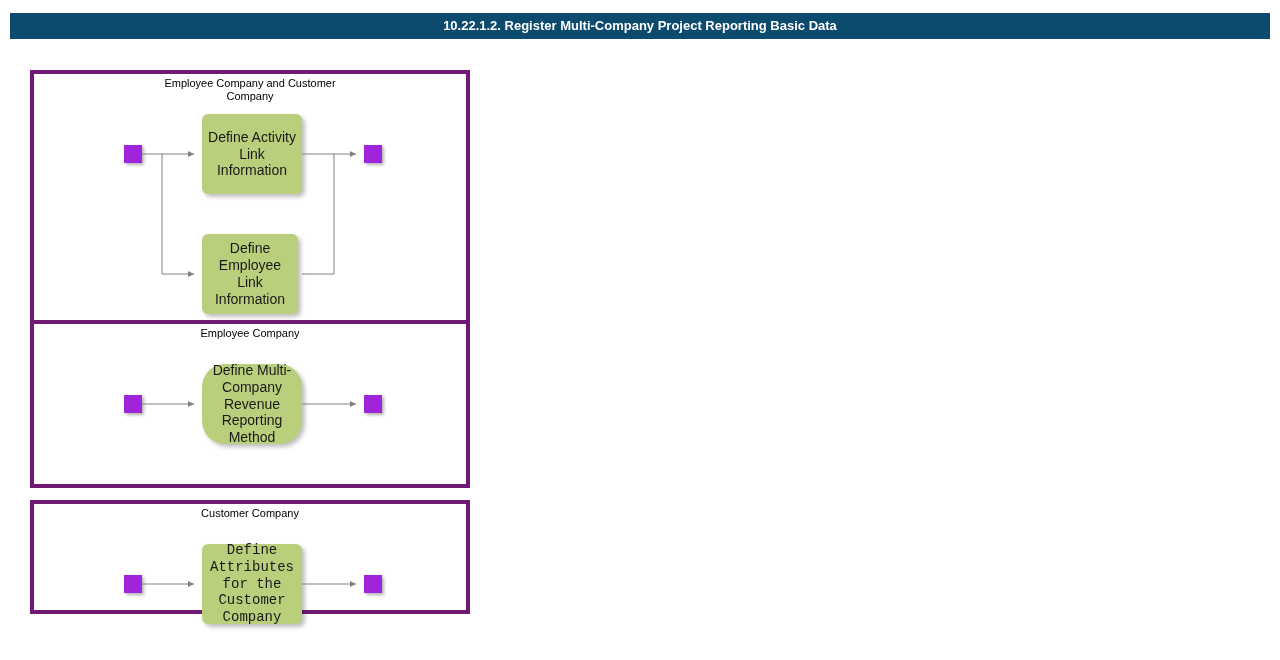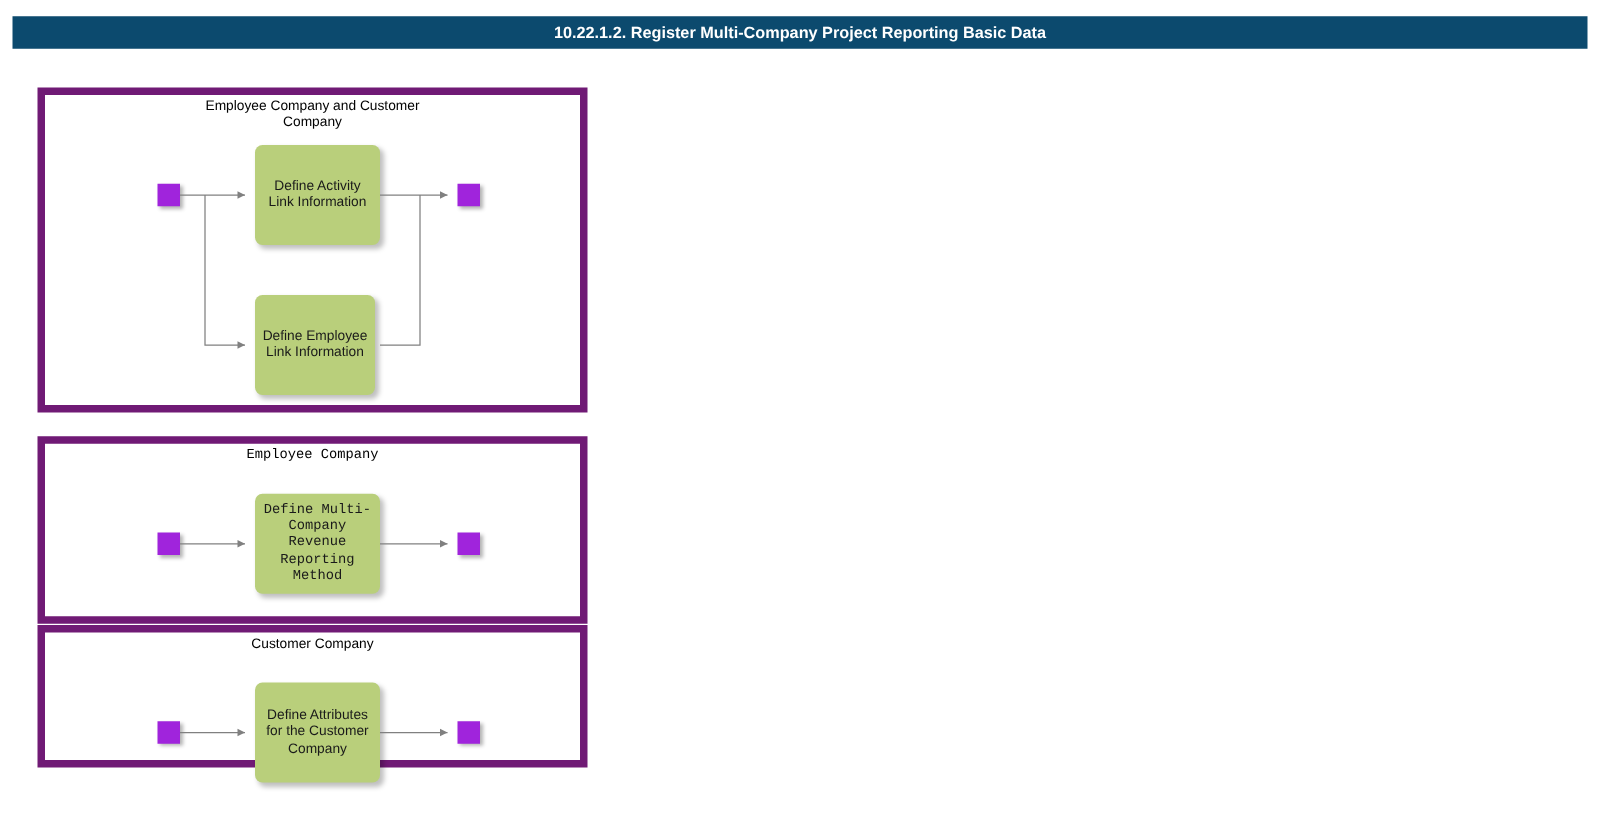--- a/index.html
+++ b/index.html
@@ -20,40 +20,40 @@
     height: 26px;
     background: #0c4a6e;
     color: #ffffff;
     font-size: 13px;
     font-weight: bold;
     line-height: 26px;
     text-align: center;
   }
   .lane {
     position: absolute;
-    border: 6px solid #701a75;
+    border: 4px solid #701a75;
     background: #ffffff;
   }
   .lane-title {
     position: absolute;
     top: 3px;
     left: 0;
     right: 0;
     text-align: center;
     font-size: 11px;
     color: #000000;
     line-height: 1.15;
   }
   .activity {
     position: absolute;
     background: #b9cf7b;
     border-radius: 6px;
     box-shadow: 3px 3px 4px rgba(0,0,0,0.25);
     text-align: center;
-    font-size: 11px;
+    font-size: 14px;
     color: #1a1a1a;
     display: flex;
     align-items: center;
     justify-content: flex-end;
     padding: 4px;
     line-height: 1.2;
   }
   .gateway {
     position: absolute;
     width: 18px;
@@ -108,45 +108,45 @@
 
     <polyline class="arrow-line" points="268,200 300,200 300,80"></polyline>
     <polygon class="arrow-head" points="300,80 297,86 303,86" style="display:none"></polygon>
 
     <polygon class="arrow-head" points="128,140 125,134 131,134" style="display:none"></polygon>
 
     <polygon class="arrow-head" points="145,80 139,77 139,83" style="display:none"></polygon>
   </svg>
 </div>
 
-<div class="lane" style="left:30px; top:349px; width:440px; height:150px;font-family:Liberation Mono, monospace;">
+<div class="lane" style="left:30px; top:320px; width:440px; height:168px;">
   <div class="lane-title">Employee Company</div>
 
   <div class="gateway" style="left:90px; top:71px;"></div>
 
-  <div class="activity" style="left:168px; top:40px; width:100px; height:80px;">
+  <div class="activity" style="left:168px; top:40px; width:100px; height:80px;border-radius:23px;">
     <span>Define Multi-Company Revenue Reporting Method</span>
   </div>
 
   <div class="gateway" style="left:330px; top:71px;"></div>
 
   <svg class="connector" style="left:0; top:0; width:440px; height:150px;">
     <line class="arrow-line" x1="108" y1="80" x2="160" y2="80"></line>
     <polygon class="arrow-head" points="160,80 154,77 154,83"></polygon>
     <line class="arrow-line" x1="268" y1="80" x2="322" y2="80"></line>
     <polygon class="arrow-head" points="322,80 316,77 316,83"></polygon>
   </svg>
 </div>
 
 <div class="lane" style="left:30px; top:500px; width:440px; height:114px;">
   <div class="lane-title">Customer Company</div>
 
   <div class="gateway" style="left:90px; top:71px;"></div>
 
-  <div class="activity" style="left:168px; top:40px; width:100px; height:80px;">
+  <div class="activity" style="left:168px; top:40px; width:100px; height:80px;font-family:Liberation Mono, monospace;">
     <span>Define Attributes for the Customer Company</span>
   </div>
 
   <div class="gateway" style="left:330px; top:71px;"></div>
 
   <svg class="connector" style="left:0; top:0; width:440px; height:150px;">
     <line class="arrow-line" x1="108" y1="80" x2="160" y2="80"></line>
     <polygon class="arrow-head" points="160,80 154,77 154,83"></polygon>
     <line class="arrow-line" x1="268" y1="80" x2="322" y2="80"></line>
     <polygon class="arrow-head" points="322,80 316,77 316,83"></polygon>

